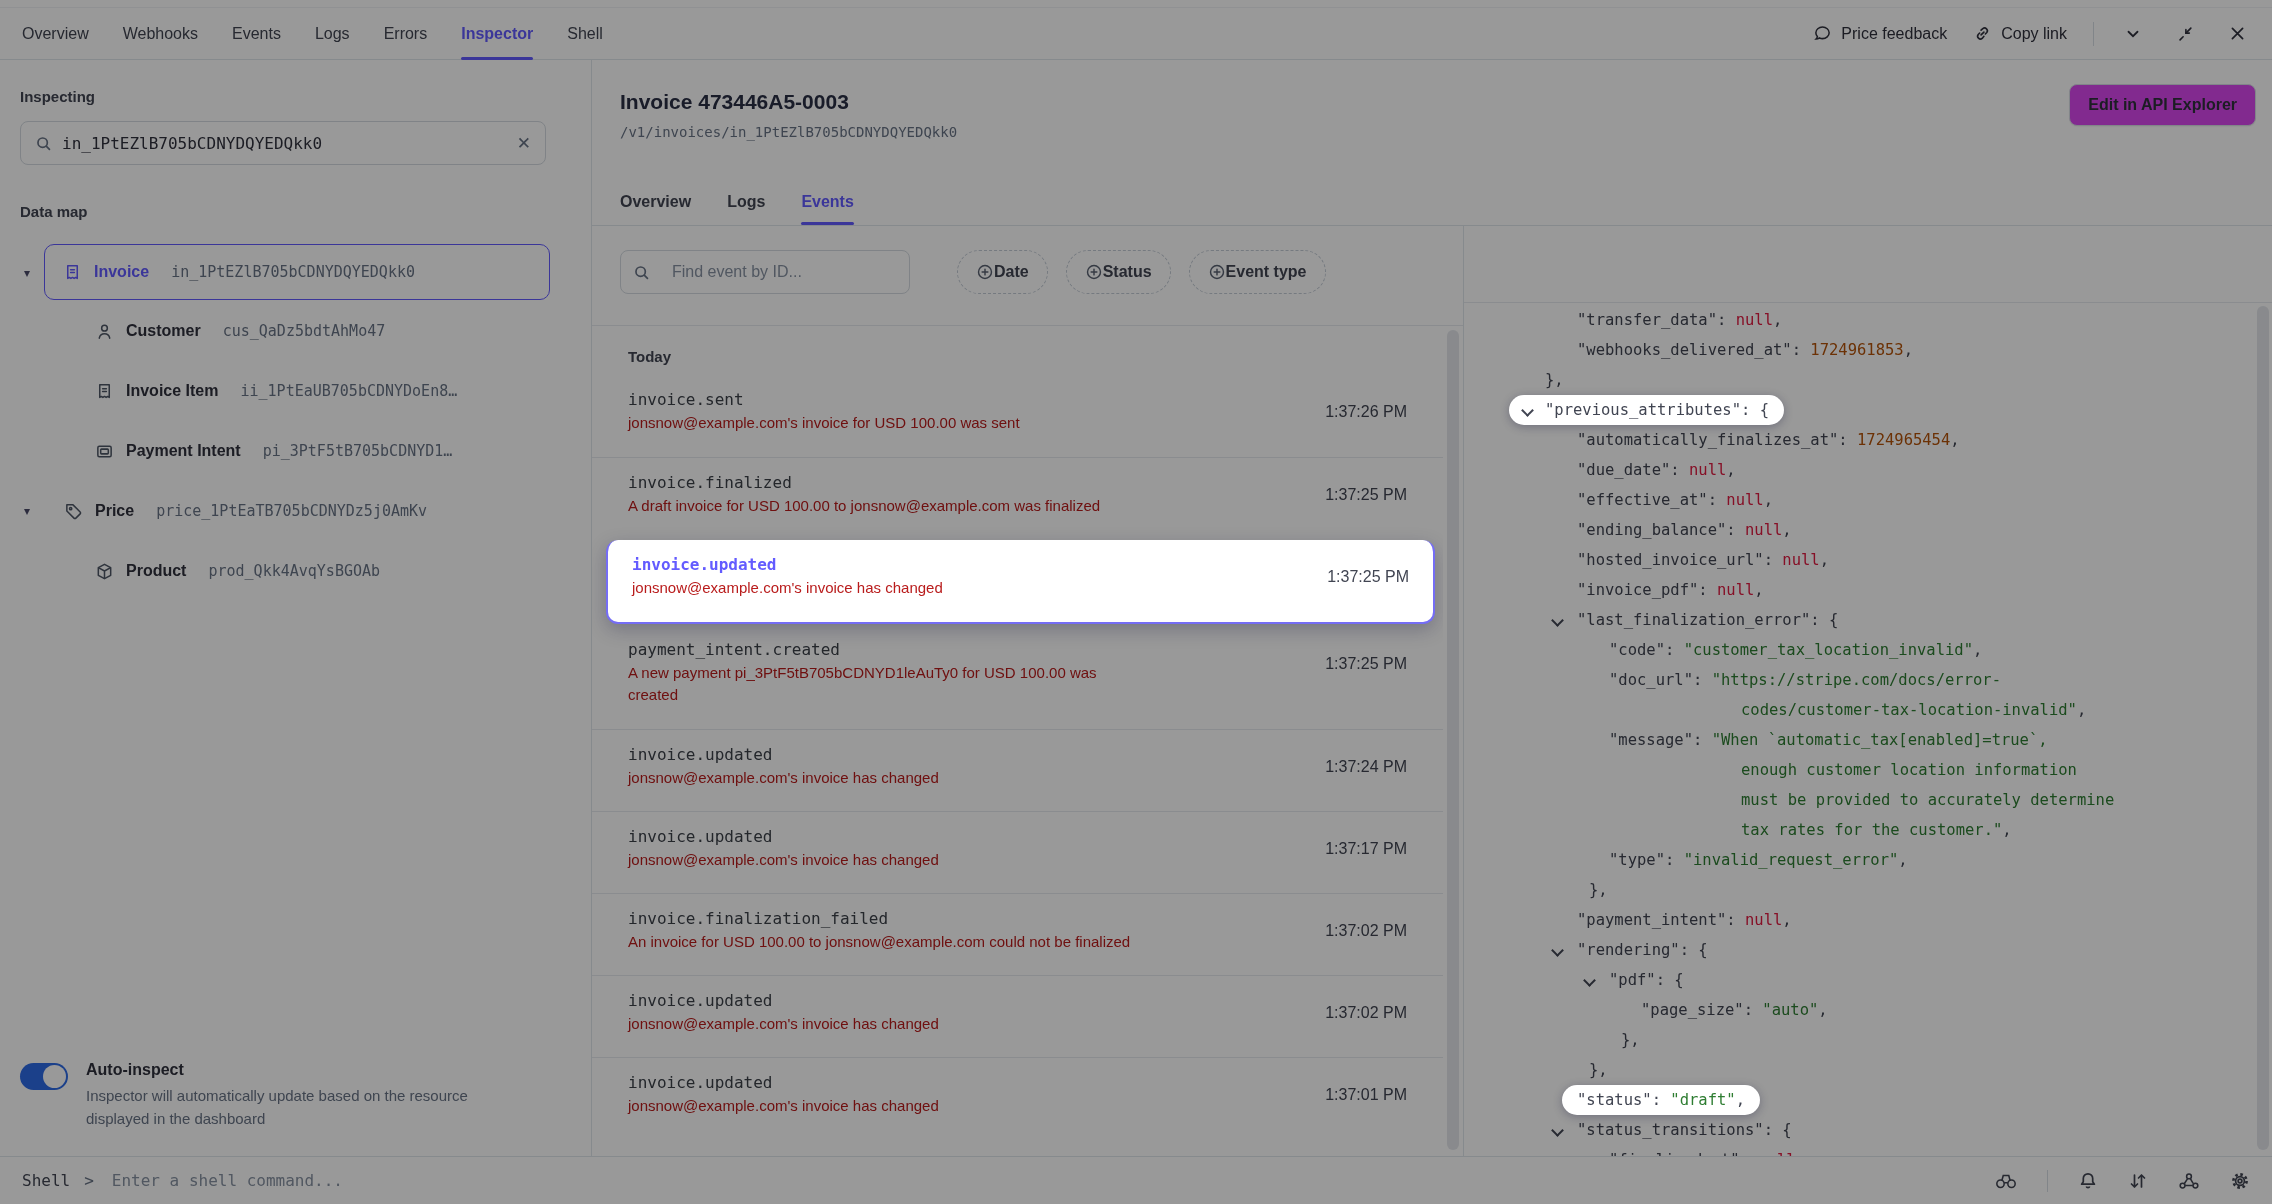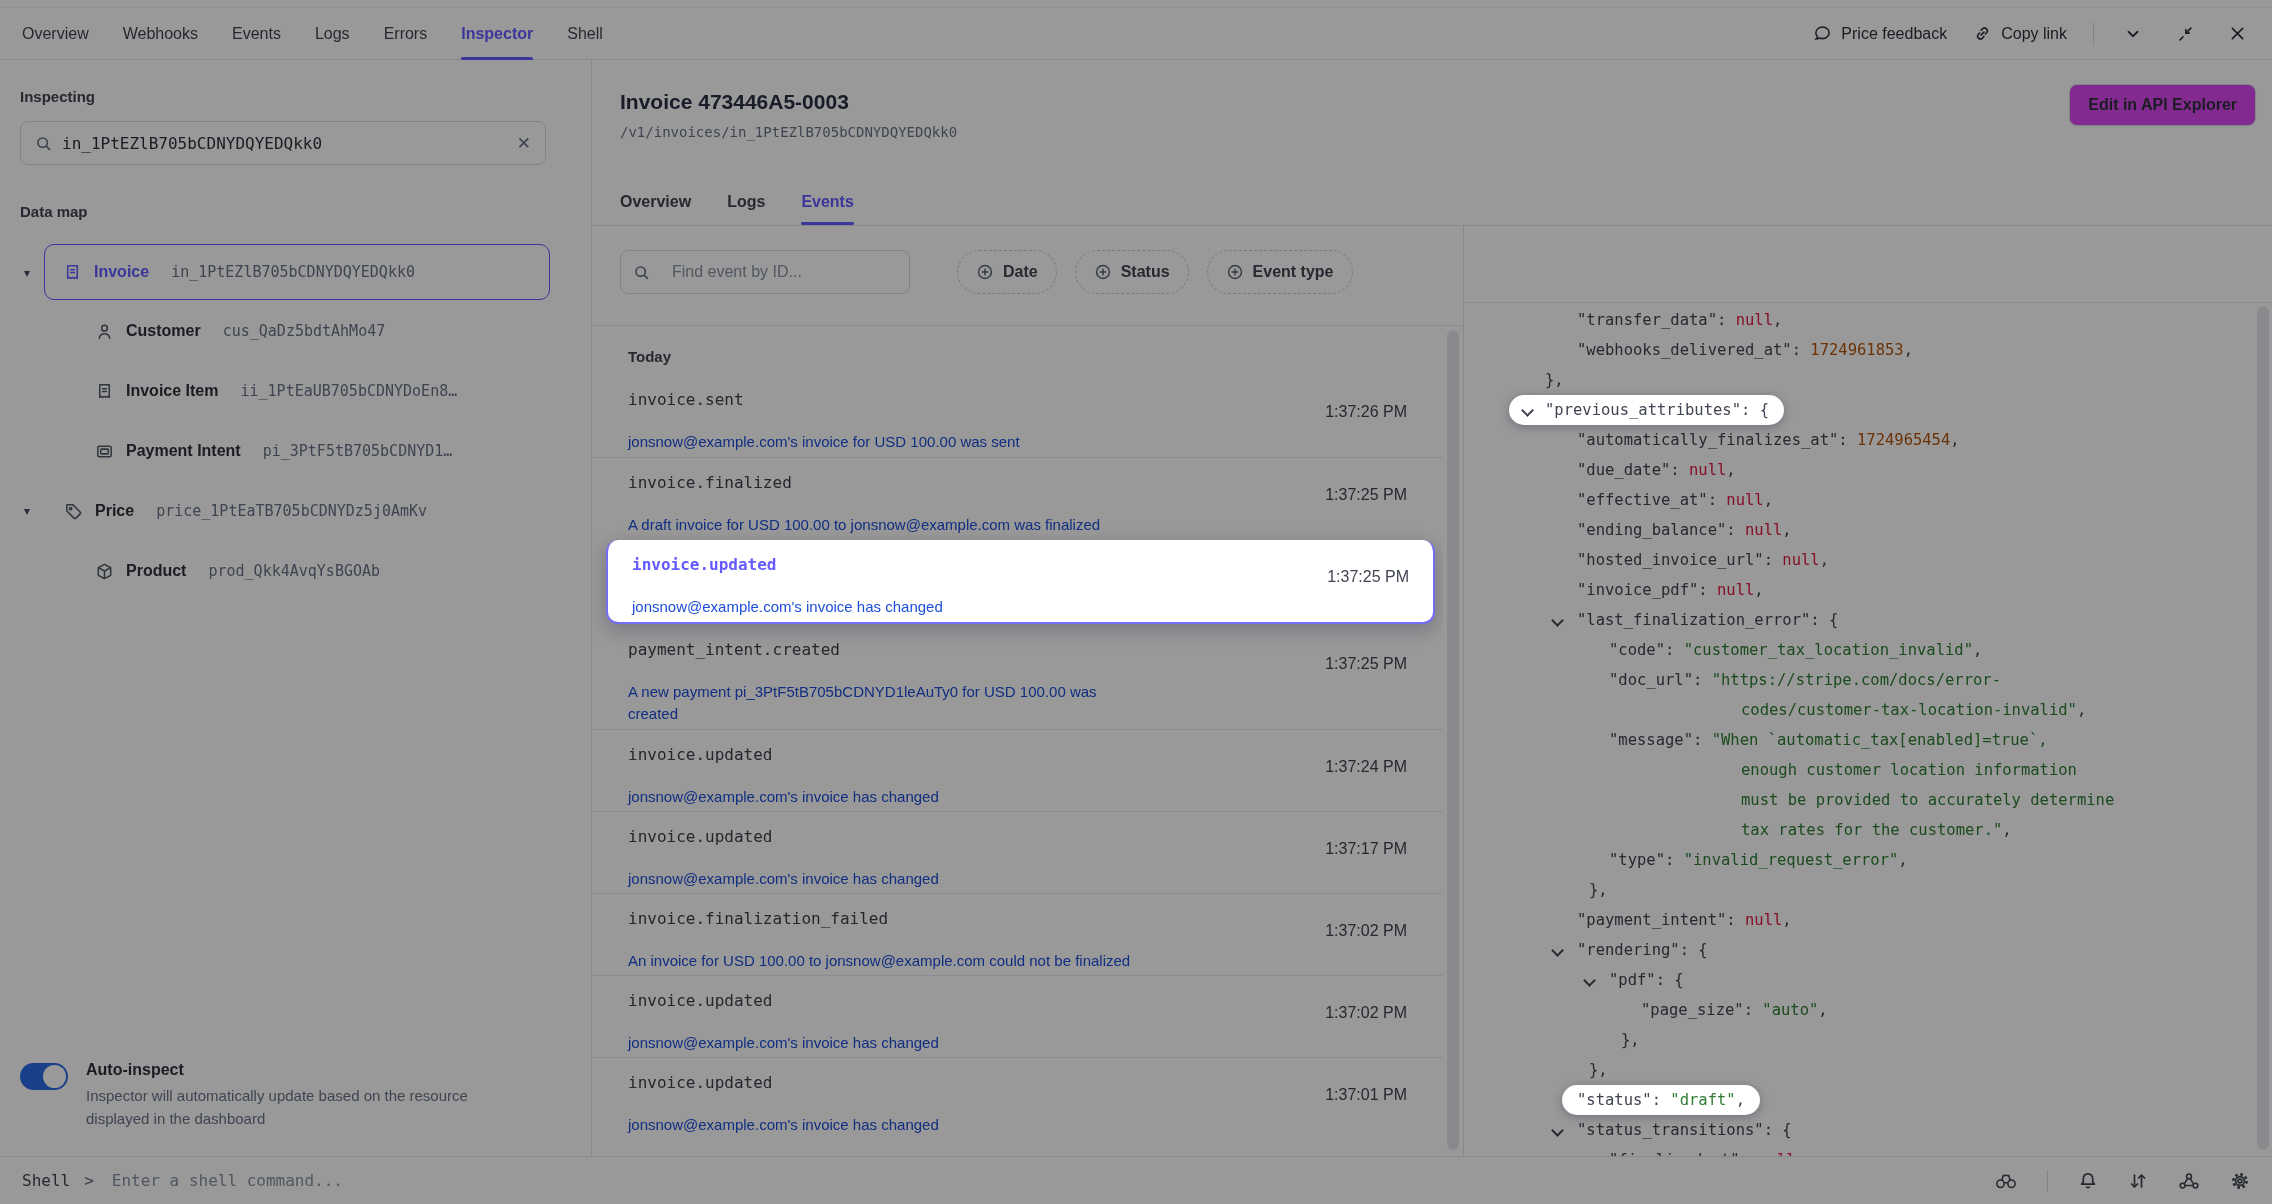--- a/index.html
+++ b/index.html
@@ -74,29 +74,29 @@
             background:#d946ef;font-size:16px;font-weight:600;color:#30313d;display:flex;align-items:center;cursor:pointer;
             box-shadow:0 1px 1px rgba(0,0,0,0.04);}
 
   
   .events-col{position:absolute;left:592px;top:226px;width:872px;bottom:48px;border-right:1px solid #e0e6eb;background:#fff;}
   .filterbar{position:absolute;left:0;right:0;top:0;height:100px;border-bottom:1px solid #e6e9ee;}
   .ev-search{position:absolute;left:28px;top:24px;width:290px;height:44px;border:1px solid #d5dbe1;border-radius:8px;
              display:flex;align-items:center;padding:0 12px;gap:22px;}
   .ev-search .ph{font-size:16px;color:#8792a2;}
   .pills{position:absolute;left:365px;top:24px;display:flex;gap:18px;}
-  .pill-filter{height:44px;border:1px dashed #c3cbd5;border-radius:22px;display:flex;align-items:center;gap:9px;
+  .pill-filter{height:44px;border:1px dashed #c3cbd5;border-radius:22px;display:flex;align-items:center;
                padding:0 18px;font-size:16px;font-weight:600;color:#414552;cursor:pointer;}
   .ev-list{position:absolute;left:0;right:20px;top:100px;bottom:0;overflow:hidden;}
   .ev-group{padding:22px 0 10px 36px;font-size:15px;font-weight:600;color:#414552;}
   .ev-row{position:relative;height:82px;padding:15px 76px 0 36px;}
   .ev-row + .ev-row{border-top:1px solid #e6e9ee;}
   .ev-row.tall{height:104px;}
   .ev-type{font-family:"DejaVu Sans Mono",monospace;font-size:16px;color:#3c4149;}
-  .ev-desc{font-size:15px;color:#1d4ed8;margin-top:22px;line-height:22px;white-space:nowrap;}
+  .ev-desc{font-size:15px;color:#b91c1c;margin-top:3px;line-height:22px;white-space:nowrap;}
   .ev-row.tall .ev-desc{white-space:normal;max-width:520px;}
   .ev-time{position:absolute;right:36px;top:28px;font-size:16px;color:#414552;}
   .ev-row.tall .ev-time{top:30px;}
   .ev-row.selected{height:84px;border-top:none !important;margin:1px 8px 1px 14px;padding:15px 62px 0 24px;
                    background:#fff;border:2px solid #756df5;border-radius:12px;
                    box-shadow:0 6px 18px rgba(20,20,60,0.25);}
   .ev-row.selected + .ev-row{border-top:none;}
   .ev-row.selected .ev-type{color:#635bff;font-weight:700;}
   .ev-row.selected .ev-time{right:24px;}
   .scrollbar-v{position:absolute;background:#e4e7ec;border-radius:6px;}

